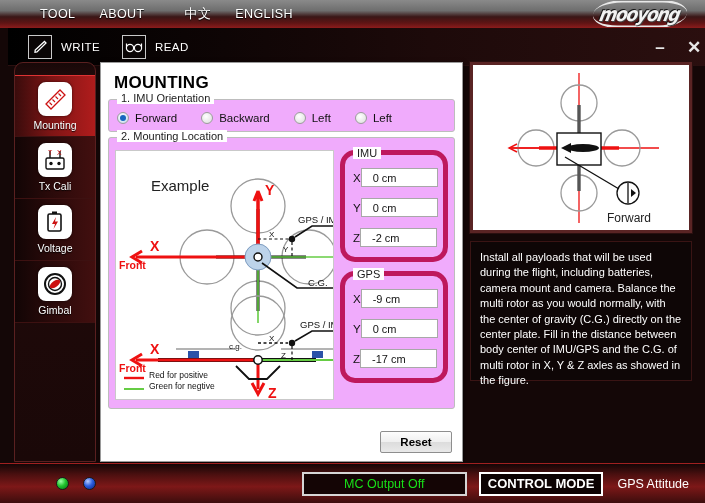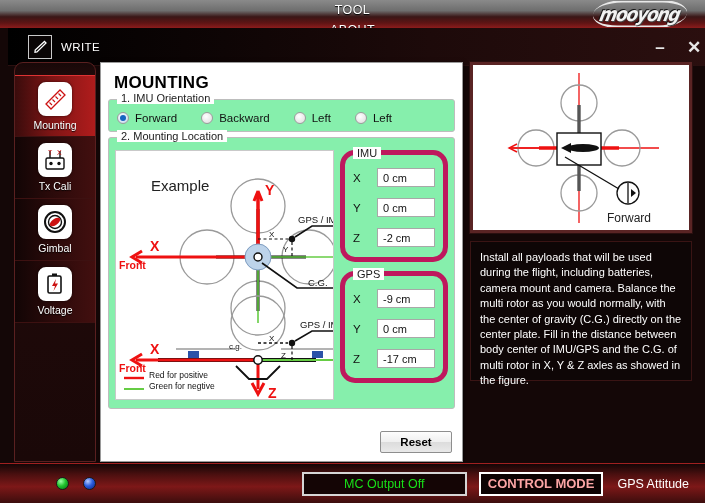--- a/index.html
+++ b/index.html
@@ -10,21 +10,21 @@
   }
   #app {
     position: relative; width: 705px; height: 503px;
     background: #140707;
   }
 
   
   .menubar {
     position: absolute; left: 0; top: 0; width: 705px; height: 28px;
     background: linear-gradient(to bottom, #8a8a8a 0%, #6e6e6e 38%, #3a1616 60%, #5e1414 82%, #8c1c1c 100%);
-    display: flex; align-items: center; flex-direction: column;
+    display: flex; align-items: center;
   }
   .menubar .spacer-left { width: 28px; }
   .menu-item {
     color: #ffffff; font-size: 12.5px; letter-spacing: .4px;
     padding: 0 12px; line-height: 20px; cursor: pointer;
     text-shadow: 0 1px 1px #000;
   }
   .menu-item.cn { font-size: 13px; padding-left: 28px; }
   .logo {
     position: absolute; right: 6px; top: 1px; width: 118px; height: 26px;
@@ -106,21 +106,21 @@
     position: absolute; left: 100px; top: 62px; width: 363px; height: 400px;
     background: #ffffff; border: 1px solid #9a9a9a;
     box-shadow: 1px 1px 4px rgba(0,0,0,.6);
   }
   .page-title {
     font-size: 17px; font-weight: bold; color: #000;
     margin: 10px 0 6px 13px; letter-spacing: .3px;
   }
   .fieldset {
     position: relative; border: 1px solid #bdbdbd; border-radius: 3px;
-    margin: 0 7px 5px 7px; background: #86efac;
+    margin: 0 7px 5px 7px; background: #f0abfc;
   }
   .legend {
     position: absolute; top: -8px; left: 8px; background: #fff;
     padding: 0 4px; font-size: 11px; color: #1b1b1b;
   }
   .radios { display: flex; align-items: center; padding: 12px 6px 7px 8px; }
   .radio-wrap { display: flex; align-items: center; cursor: pointer; }
   .radio-wrap + .radio-wrap { margin-left: 24px; }
   .radio {
     width: 12px; height: 12px; border-radius: 50%;
@@ -146,23 +146,23 @@
   }
   .coord-col { width: 108px; margin-left: 6px; }
   .coord-fs {
     position: relative; border: 5px solid #be185d; border-radius: 15px;
     padding: 13px 8px 8px 8px; margin-bottom: 9px;
   }
   .coord-row { display: flex; align-items: center; margin-bottom: 11px; }
   .coord-row:last-child { margin-bottom: 2px; }
   .coord-lbl { width: 24px; font-size: 11.5px; color: #111; }
   .coord-input {
-    width: 58px; height: 19px; border: 1px solid #a8a8a8;
+    width: 77px; height: 19px; border: 1px solid #a8a8a8;
     background: #fff; font-size: 11px; color: #111;
-    padding: 0 5px; line-height: 17px;
+    padding: 0 11px; line-height: 17px;
     font-family: "Liberation Sans", sans-serif;
   }
   .reset-row {
     position: absolute; right: 10px; bottom: 8px;
   }
   .reset-btn {
     width: 72px; height: 22px;
     background: linear-gradient(to bottom, #fdfdfd 0%, #efefef 50%, #dcdcdc 51%, #e9e9e9 100%);
     border: 1px solid #8e8e8e; border-radius: 2px;
     font-size: 11.5px; font-weight: bold; color: #000; cursor: pointer;
@@ -199,21 +199,21 @@
   .mc-status {
     margin-left: auto; width: 165px; height: 24px;
     background: #140505; border: 2px solid #d6d6d6;
     display: flex; align-items: center; justify-content: center;
     color: #18e018; font-size: 12.5px;
   }
   .ctrl-mode {
     margin-left: 12px; height: 24px; padding: 0 7px;
     background: #0d0303; border: 2px solid #ffffff;
     display: flex; align-items: center; justify-content: center;
-    color: #fca5a5; font-size: 13px; font-weight: bold;
+    color: #ffffff; font-size: 13px; font-weight: bold;
   }
   .mode-val {
     margin-left: 14px; margin-right: 16px;
     color: #ffffff; font-size: 12.5px;
   }
   svg { display: block; }
 </style>
 </head>
 <body>
 
@@ -231,20 +231,31 @@
   </div>
 
   <div class="toolbar">
     <div class="tool-btn write">
       <div class="tool-ico">
         <svg width="16" height="16" viewBox="0 0 16 16">
           <path d="M12.5 2.4 L14 4 L5 13 L3 13.2 L3.2 11 Z" fill="none" stroke="#ffffff" stroke-width="1.3"></path>
         </svg>
       </div>
       <span class="tool-label">WRITE</span>
+    </div>
+    <div class="tool-btn read">
+      <div class="tool-ico">
+        <svg width="18" height="14" viewBox="0 0 18 14">
+          <circle cx="5" cy="8" r="3.6" fill="none" stroke="#ffffff" stroke-width="1.2"></circle>
+          <circle cx="13" cy="8" r="3.6" fill="none" stroke="#ffffff" stroke-width="1.2"></circle>
+          <path d="M8.6 7.4 H9.4" stroke="#ffffff" stroke-width="1.2"></path>
+          <path d="M1.5 7 V3.5 M16.5 7 V3.5" stroke="#ffffff" stroke-width="1.2"></path>
+        </svg>
+      </div>
+      <span class="tool-label">READ</span>
     </div>
     <div class="wincontrols">
       <div class="win-btn">–</div>
       <div class="win-btn">✕</div>
     </div>
   </div>
 
   <div class="sidebar">
 
     <div class="side-item active">
@@ -269,37 +280,37 @@
           <text x="16" y="9" font-size="7" fill="#cc1111" font-family="sans-serif">X</text>
         </svg>
       </div>
       <div class="side-label">Tx Cali</div>
     </div>
 
 
     <div class="side-item">
       <div class="side-ico">
         <svg width="28" height="28" viewBox="0 0 28 28">
+          <rect x="7" y="6" width="13" height="17" rx="1.5" fill="none" stroke="#111" stroke-width="1.6"></rect>
+          <rect x="11" y="3.5" width="5" height="2.5" fill="#111"></rect>
+          <path d="M15 9 L11 16 H14 L12.5 21 L17 13.5 H14 Z" fill="#cc1111"></path>
+        </svg>
+      </div>
+      <div class="side-label">Voltage</div>
+    </div>
+
+    <div class="side-item">
+      <div class="side-ico">
+        <svg width="28" height="28" viewBox="0 0 28 28">
           <circle cx="14" cy="14" r="10" fill="none" stroke="#111" stroke-width="2"></circle>
           <circle cx="14" cy="14" r="6.5" fill="none" stroke="#111" stroke-width="1.4"></circle>
           <ellipse cx="14" cy="14" rx="6" ry="3" transform="rotate(-35 14 14)" fill="#cc1111"></ellipse>
         </svg>
       </div>
       <div class="side-label">Gimbal</div>
-    </div>
-
-    <div class="side-item">
-      <div class="side-ico">
-        <svg width="28" height="28" viewBox="0 0 28 28">
-          <rect x="7" y="6" width="13" height="17" rx="1.5" fill="none" stroke="#111" stroke-width="1.6"></rect>
-          <rect x="11" y="3.5" width="5" height="2.5" fill="#111"></rect>
-          <path d="M15 9 L11 16 H14 L12.5 21 L17 13.5 H14 Z" fill="#cc1111"></path>
-        </svg>
-      </div>
-      <div class="side-label">Voltage</div>
     </div>
 
   </div>
 
   <div class="main-panel">
     <div class="page-title">MOUNTING</div>
 
     <div class="fieldset">
       <div class="legend">1. IMU Orientation</div>
       <div class="radios">

